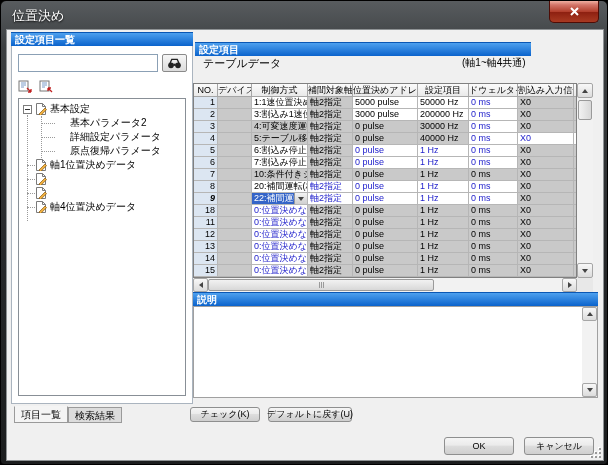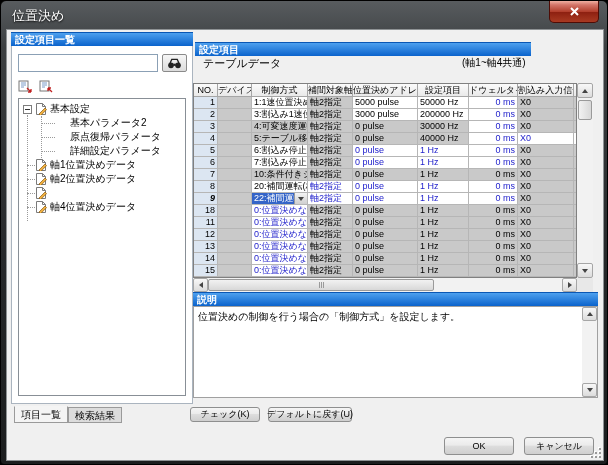--- a/index.html
+++ b/index.html
@@ -63,21 +63,21 @@
   .ghead .hcell { background:linear-gradient(180deg,#fbfbfb,#e9e9e9); border-right:1px solid #a6a6a6;
     border-bottom:1px solid #a6a6a6; font-size:9px; text-align:center; line-height:12px;
     white-space:nowrap; overflow:hidden; flex:none; }
   .grow { display:flex; height:12px; }
   .cell { flex:none; font-size:9px; line-height:11px; padding:0 2px; border-right:1px solid #b6b6b6;
     border-bottom:1px solid #b6b6b6; white-space:nowrap; overflow:hidden; cursor:default; }
   .no-cell { background:var(--row_number_bg); text-align:right; }
   .cw { background:#fff; } .cg { background:var(--disabled_cell); }
   .fk { color:#000; } .fb { color:var(--default_value_text); }
   .cur { font-weight:bold; font-style:italic; }
-  .ralign { text-align:right; }
+  .ralign { }
   .combo-cell { display:flex; padding:0; }
   .sel-text { flex:1; background:var(--selection); color:#fff; padding:0 2px; font-size:9px; line-height:11px; white-space:nowrap; overflow:hidden; }
   .cell-combo-btn { width:13px; background:linear-gradient(180deg,#f4f4f4,#cfcfcf); border-left:1px solid #9a9a9a;
     display:flex; align-items:center; justify-content:center; }
 
   .sb { background:#f2f2f2; }
   .sb-btn { background:linear-gradient(180deg,#f8f8f8,#dcdcdc); border:1px solid #a6a6a6; border-radius:2px;
     display:flex; align-items:center; justify-content:center; }
   .vscroll { width:16px; height:195px; display:flex; flex-direction:column; }
   .vscroll .sb-btn { width:16px; height:15px; flex:none; }
@@ -164,47 +164,46 @@
             <div class="tree-row">
               <span style="width:22px;flex:none;"></span>
               <span class="stub" style="width:14px;flex:none;"></span>
               <svg class="tree-icon" width="12" height="12" viewBox="0 0 12 12"></svg>
               <span>基本パラメータ2</span>
             </div>
             <div class="tree-row">
               <span style="width:22px;flex:none;"></span>
               <span class="stub" style="width:14px;flex:none;"></span>
               <svg class="tree-icon" width="12" height="12" viewBox="0 0 12 12"></svg>
-              <span>原点復帰パラメータ</span>
+              <span>詳細設定パラメータ</span>
             </div>
             <div class="tree-row">
               <span style="width:22px;flex:none;"></span>
               <span class="stub" style="width:14px;flex:none;"></span>
               <svg class="tree-icon" width="12" height="12" viewBox="0 0 12 12"></svg>
-              <span>詳細設定パラメータ</span>
+              <span>原点復帰パラメータ</span>
             </div>
             <div class="tree-row">
               <span style="width:8px;flex:none;"></span>
               <span class="stub" style="width:8px;flex:none;"></span>
               <svg class="tree-icon" width="12" height="12" viewBox="0 0 12 12">
                 <path d="M1.5 0.5 h6 l3 3 v8 h-9 z" fill="#fff" stroke="#7a7a7a"></path>
                 <path d="M7.5 0.5 v3 h3" fill="none" stroke="#7a7a7a"></path>
                 <path d="M4 11 L10 5 l1.6 1.6 L5.6 12.6 z" fill="#f0b040" stroke="#8a5a10" stroke-width="0.7"></path>
               </svg>
               <span>軸1位置決めデータ</span>
             </div>
             <div class="tree-row">
               <span style="width:8px;flex:none;"></span>
               <span class="stub" style="width:8px;flex:none;"></span>
               <svg class="tree-icon" width="12" height="12" viewBox="0 0 12 12">
                 <path d="M1.5 0.5 h6 l3 3 v8 h-9 z" fill="#fff" stroke="#7a7a7a"></path>
                 <path d="M7.5 0.5 v3 h3" fill="none" stroke="#7a7a7a"></path>
                 <path d="M4 11 L10 5 l1.6 1.6 L5.6 12.6 z" fill="#f0b040" stroke="#8a5a10" stroke-width="0.7"></path>
               </svg>
-              <span>軸2位置決めデータ</span>
             </div>
             <div class="tree-row">
               <span style="width:8px;flex:none;"></span>
               <span class="stub" style="width:8px;flex:none;"></span>
               <svg class="tree-icon" width="12" height="12" viewBox="0 0 12 12">
                 <path d="M1.5 0.5 h6 l3 3 v8 h-9 z" fill="#fff" stroke="#7a7a7a"></path>
                 <path d="M7.5 0.5 v3 h3" fill="none" stroke="#7a7a7a"></path>
                 <path d="M4 11 L10 5 l1.6 1.6 L5.6 12.6 z" fill="#f0b040" stroke="#8a5a10" stroke-width="0.7"></path>
               </svg>
             </div>
@@ -444,21 +443,20 @@
           <div class="sb-btn">
               <div class="arrow-right"></div>
             </div>
         </div>
         <div class="corner"></div>
       </div>
     </div>
 
     <div class="panel-header desc-header">説明</div>
     <div class="desc-box">
-      <div class="desc-text">位置決めの制御を行う場合の「制御方式」を設定します。</div>
       <div class="desc-scroll sb">
         <div class="sb-btn">
             <div class="arrow-up"></div>
           </div>
         <div class="sb-btn">
             <div class="arrow-down"></div>
           </div>
       </div>
     </div>
 

